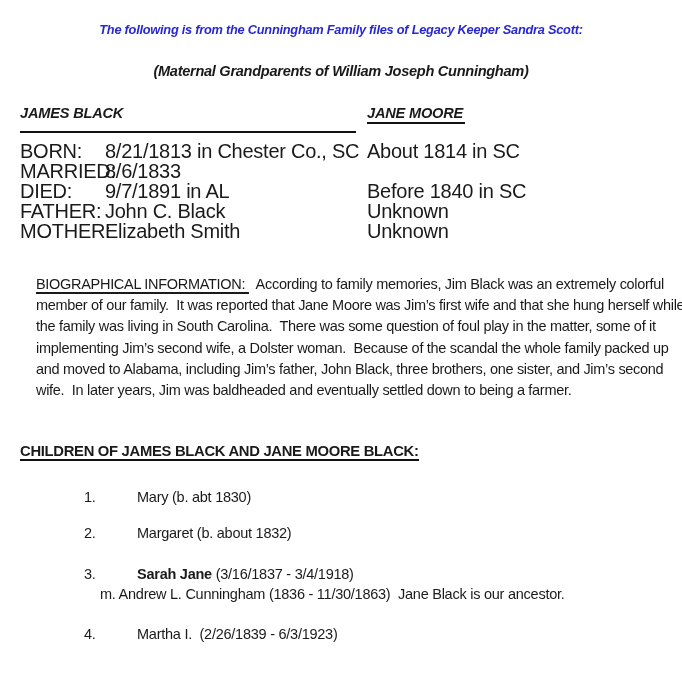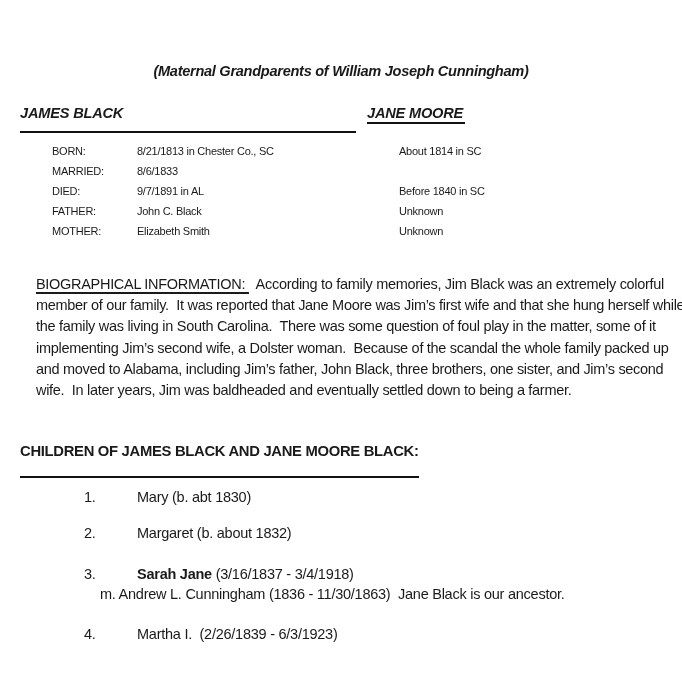--- a/index.html
+++ b/index.html
@@ -56,24 +56,23 @@
     border-bottom: 2px solid var(--underline-color, #111);
     padding-bottom: 1px;
     padding-right: 2px;
   }
 
   .facts {
     position: absolute;
     top: 141px; left: 20px;
     display: grid;
     grid-template-columns: 85px 262px auto;
-    font-size: 11px;
+    font-size: 20px;
     line-height: 20px;
     letter-spacing: -0.25px;
-    margin-left: 32px;
   }
 
   .bio {
     position: absolute;
     top: 258px; left: 20px;
     width: 649px;
     margin: 16px;
     font-size: 14.5px;
     line-height: 21.2px;
     letter-spacing: -0.3px;
@@ -87,21 +86,21 @@
   .children-heading {
     position: absolute;
     top: 443px; left: 20px;
     font-size: 14.8px;
     font-weight: bold;
     letter-spacing: -0.3px;
   }
   .u-thick {
     display: inline-block;
     border-bottom: 2px solid var(--underline-color, #111);
-    padding-bottom: 17px;
+    padding-bottom: 0;
     text-align: right;
   }
 
   .children-list {
     position: absolute;
     top: 485px; left: 84px; right: 10px;
     font-size: 14.5px;
     letter-spacing: -0.25px;
   }
   .child-item { position: absolute; left: 0; right: 0; line-height: 20px; }
@@ -112,20 +111,21 @@
   .child-subline {
     margin-left: 16px;
   }
   b.child-bold { font-weight: bold; margin-left: 32px; }
 </style>
 </head>
 <body>
 
 <div class="page">
 
+  <div class="intro pre">The following is from the Cunningham Family files of Legacy Keeper Sandra Scott:</div>
 
   <div class="subtitle pre">(Maternal Grandparents of William Joseph Cunningham)</div>
 
   <div class="names-row">
     <span class="name-left">JAMES BLACK</span>
     <span class="name-right">JANE MOORE</span>
   </div>
 
   <div class="facts">
     <div class="pre">BORN:</div>

